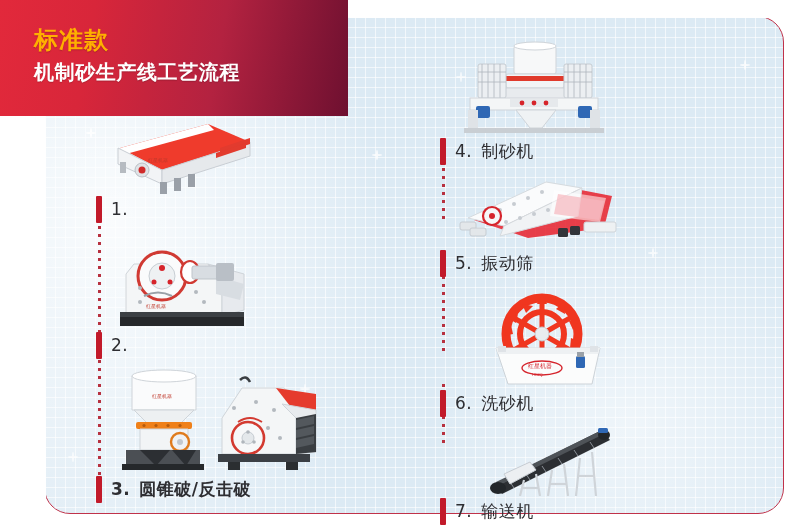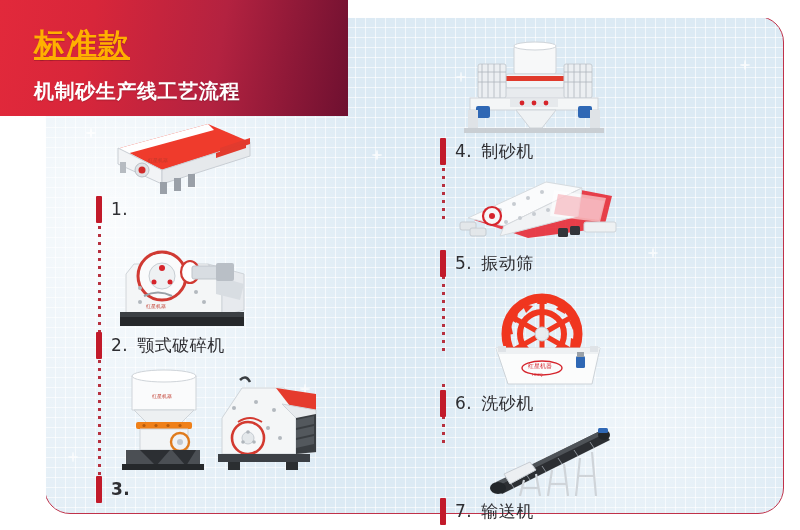--- a/index.html
+++ b/index.html
@@ -91,34 +91,33 @@
     background: linear-gradient(100deg, #e2293b 0%, #d8263a 26%, #b32240 62%, #6e1030 100%);
     z-index: 40;
   }
   .banner-inner {
     position: absolute;
     left: 34px;
     top: 26px;
   }
   .banner-line1 {
     color: #ffb000;
-    font-size: 31px;
+    font-size: 24px;
     font-weight: bold;
     letter-spacing: 1px;
     line-height: 1.18;
     text-shadow: 0 1px 1px rgba(0,0,0,.18);
-    text-decoration: underline;
   }
   .banner-line2 {
     color: #ffffff;
     font-size: 20px;
     font-weight: bold;
     letter-spacing: .6px;
     line-height: 1.35;
-    margin-top: 15px;
+    margin-top: 5px;
     text-shadow: 0 1px 1px rgba(0,0,0,.18);
   }
 
   
   .col {
     position: absolute;
     z-index: 20;
   }
   .col-left  { left: 96px;  top: 108px; width: 250px; }
   .col-right { left: 440px; top: 40px;  width: 260px; }
@@ -259,21 +258,20 @@
             <circle cx="100" cy="72" r="2" fill="#b3b9bf"></circle>
             <rect x="16" y="86" width="124" height="10" fill="#26282b"></rect>
             <rect x="16" y="82" width="124" height="5" fill="#3c4044"></rect>
             <text x="42" y="78" font-size="5" fill="#c0392b" font-family="sans-serif">红星机器</text>
           </g>
         </svg>
       </div>
       <div class="step-label">
         <div class="bar"></div>
         <div class="step-text">2.</div>
-        <div class="step-text">颚式破碎机</div>
       </div>
     </div>
 
     <div class="step" style="margin-top:6px;">
       <div class="step-art" style="height:108px; margin-left:4px;">
         <svg width="230" height="108" viewBox="0 0 230 108">
 
           <g>
             <path d="M32 10 L96 10 L96 44 L32 44 Z" fill="#fafbfc" stroke="#cfd4d9" stroke-width="1"></path>
             <ellipse cx="64" cy="10" rx="32" ry="6" fill="#ffffff" stroke="#cfd4d9" stroke-width="1"></ellipse>
@@ -315,20 +313,21 @@
             <path d="M140 14 q6 -6 10 2" fill="none" stroke="#3a3e42" stroke-width="2.5"></path>
             <rect x="118" y="88" width="92" height="8" fill="#3c4045"></rect>
             <rect x="128" y="96" width="12" height="8" fill="#2b2e31"></rect>
             <rect x="186" y="96" width="12" height="8" fill="#2b2e31"></rect>
           </g>
         </svg>
       </div>
       <div class="step-label">
         <div class="bar"></div>
         <div class="step-text bold">3.</div>
+        <div class="step-text bold">圆锥破/反击破</div>
       </div>
     </div>
   </div>
 
   <div class="col col-right">
 
     <div class="dots" style="top:120px; height:62px;"></div>
     <div class="dots" style="top:212px; height:102px;"></div>
     <div class="dots" style="top:344px; height:62px;"></div>
 

